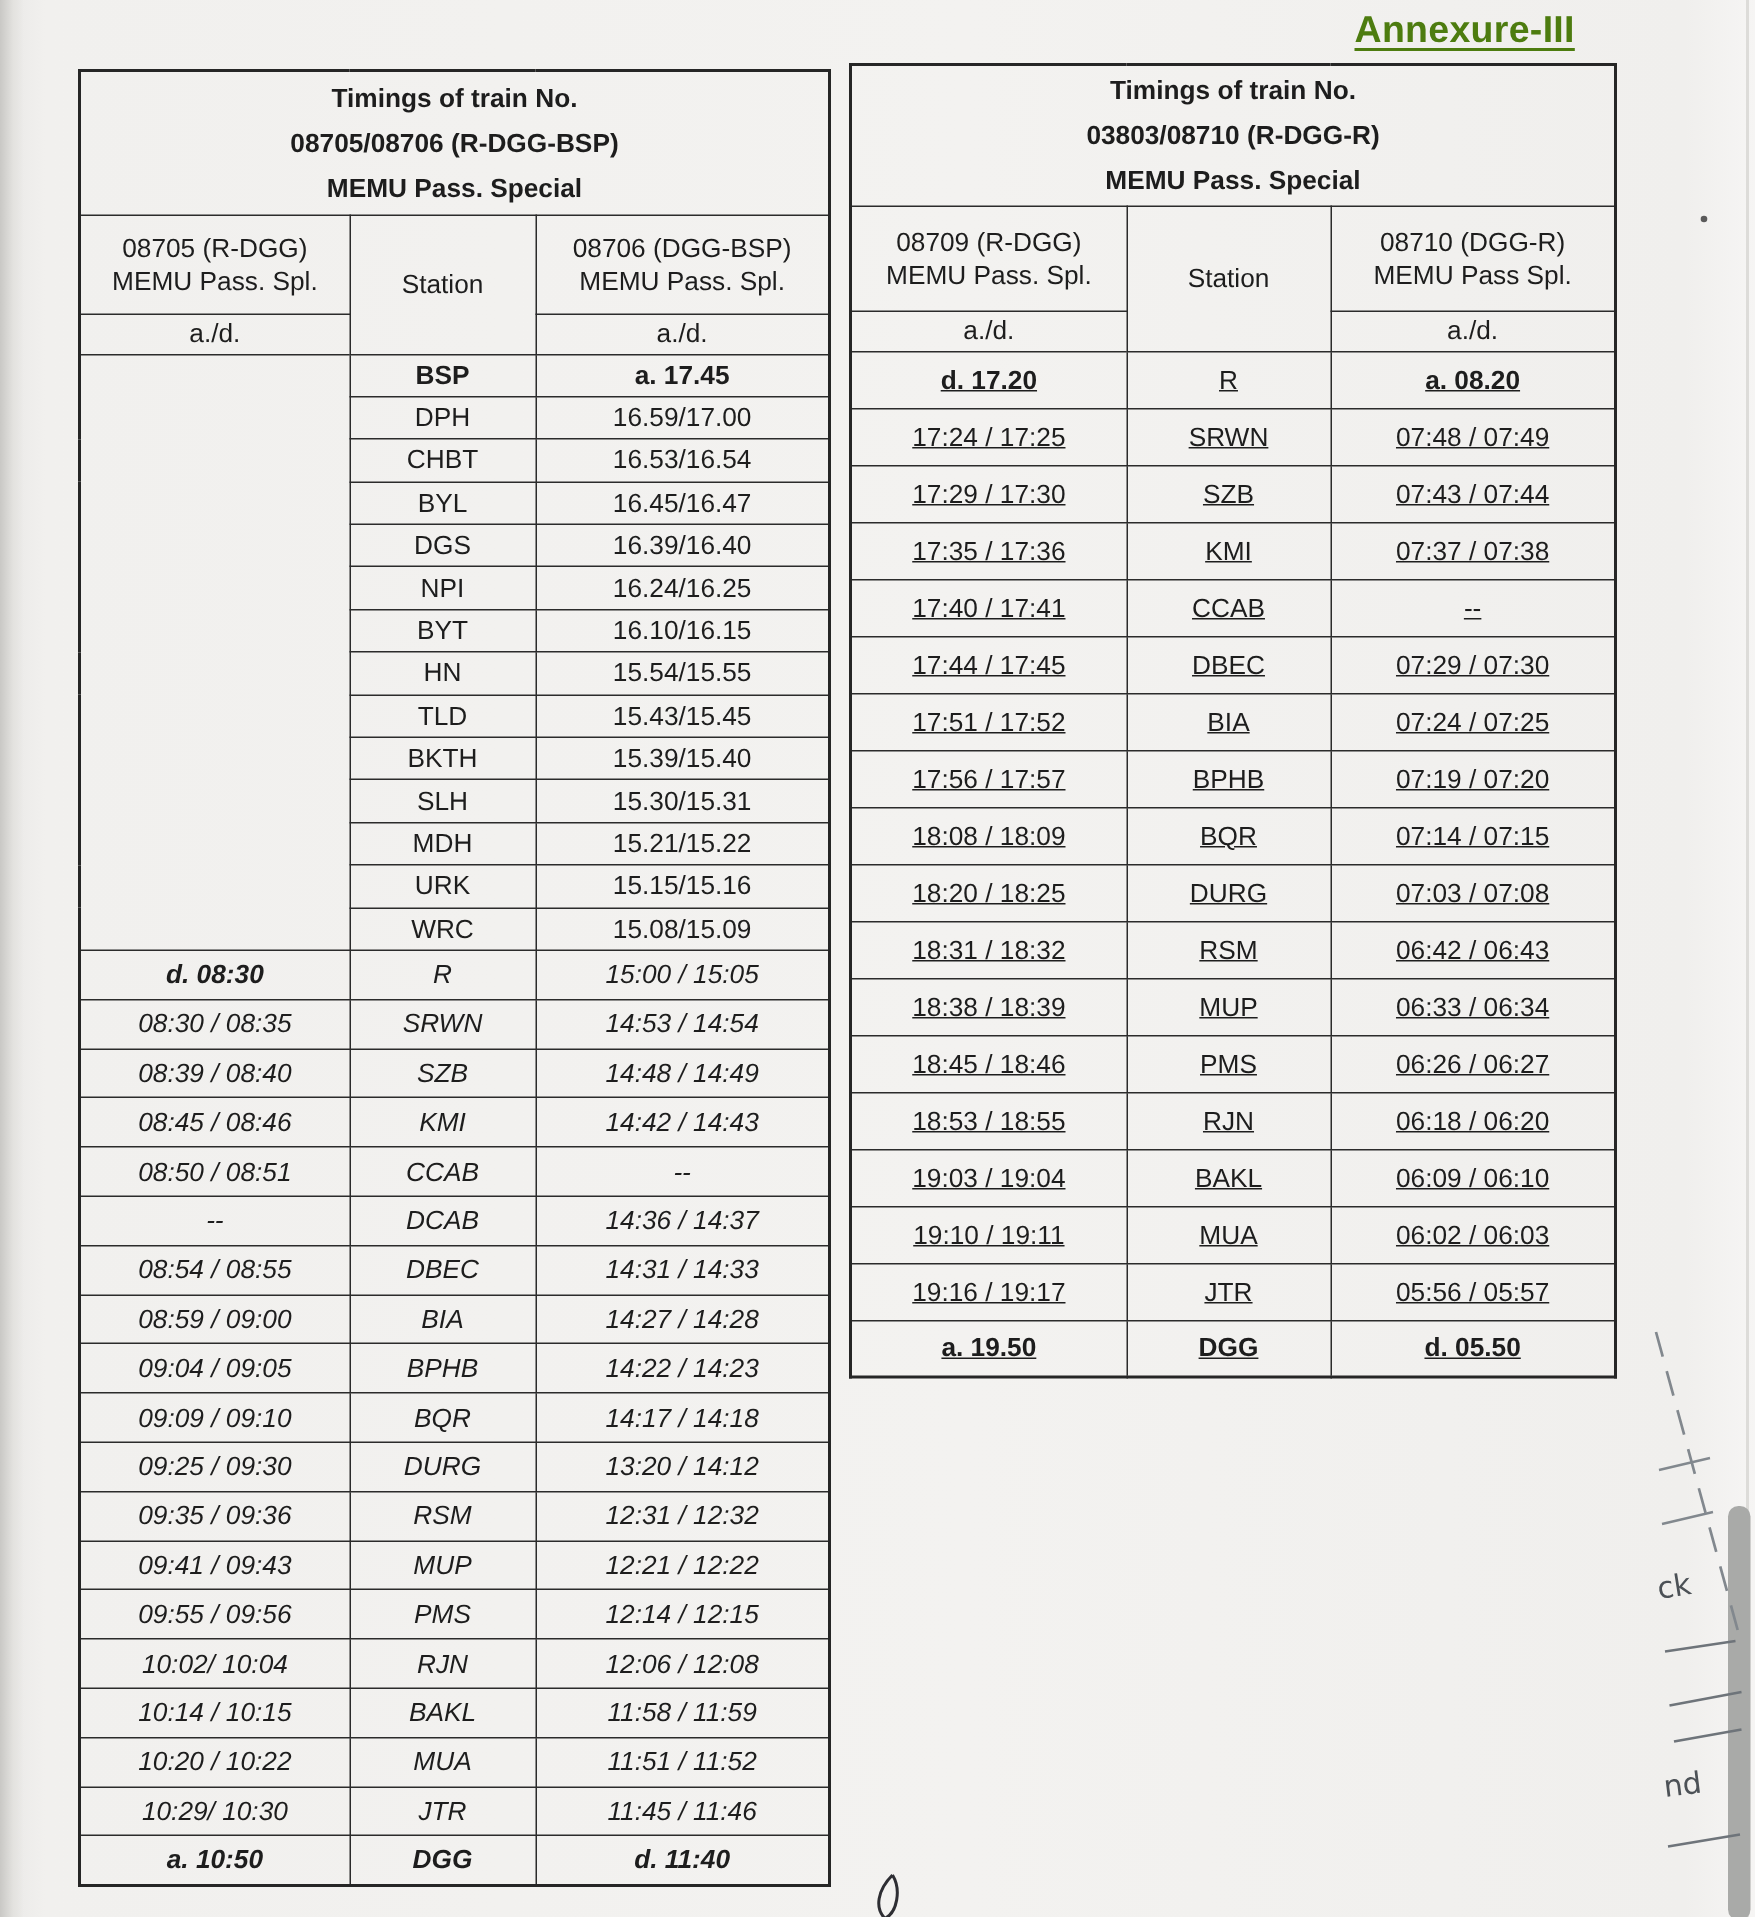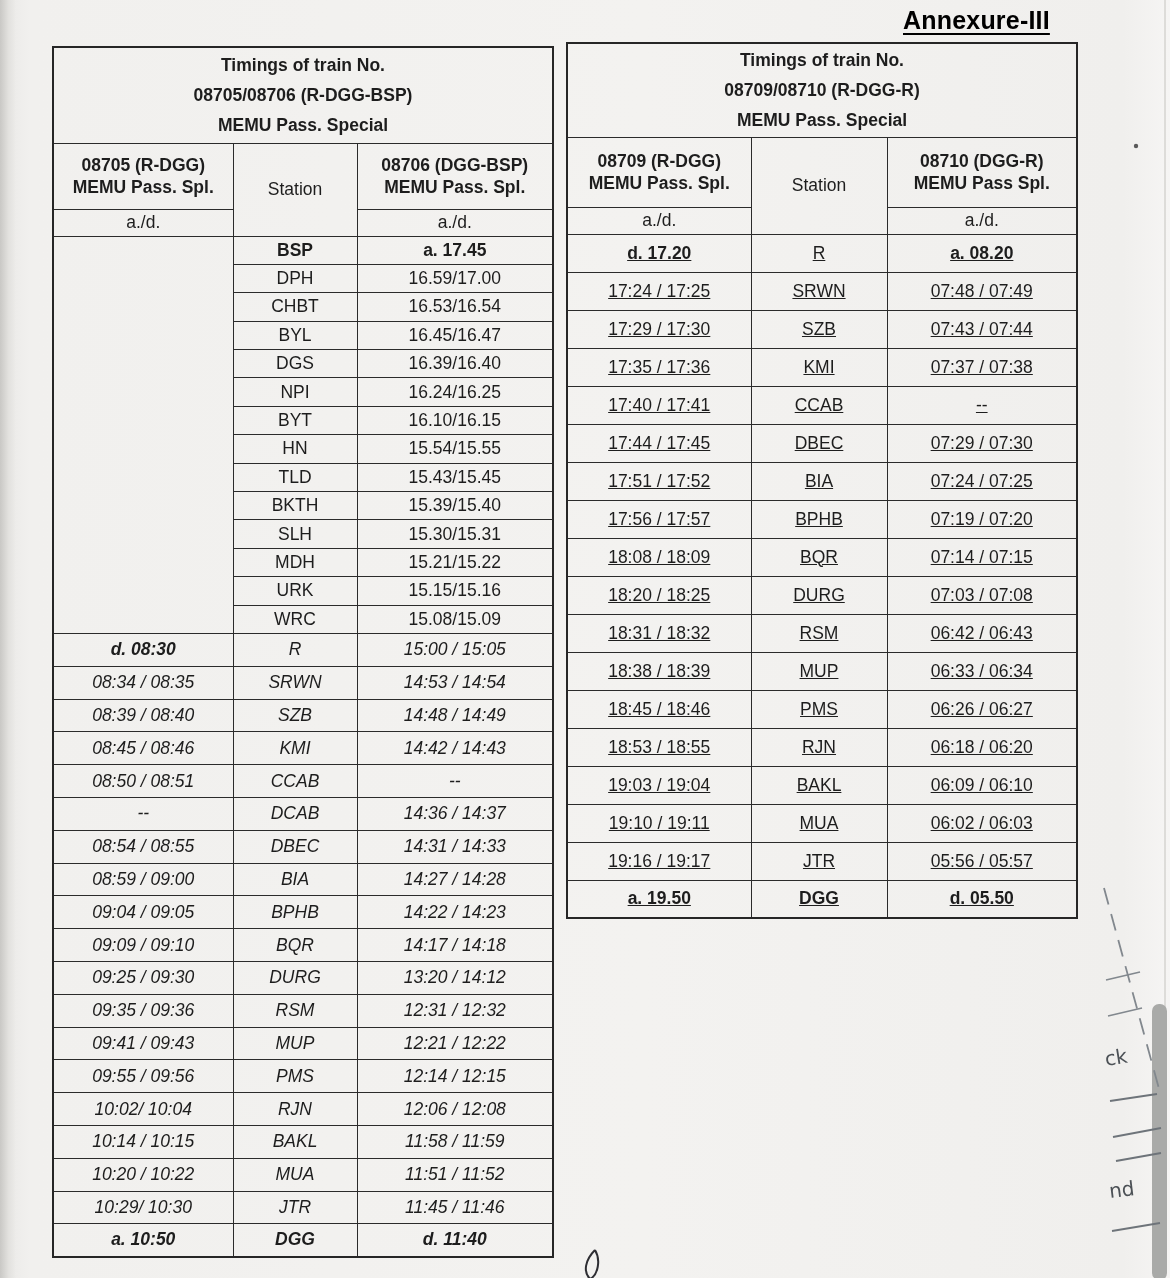--- a/index.html
+++ b/index.html
@@ -12,39 +12,39 @@
   .page{position:absolute;inset:0;}
   .edge-left{
     position:absolute;left:0;top:0;width:16px;height:1278px;
     background:linear-gradient(90deg,#c9c8c5 0%,#e3e2df 55%,rgba(240,239,237,0) 100%);
   }
   .edge-right-line{
     position:absolute;right:4px;top:0;width:2px;height:1278px;background:#dddcd9;
   }
   .annexure{
     position:absolute;left:903px;top:6px;
-    font-size:25px;font-weight:bold;color:#000000;
+    font-size:25px;font-weight:bold;color:#4d7c0f;
     text-decoration:underline;text-decoration-thickness:2px;text-underline-offset:4px;
     letter-spacing:0.2px;
   }
   table.tt{
     position:absolute;border-collapse:collapse;table-layout:fixed;
     background:transparent;
   }
   table.tt td, table.tt th{
     border:1.6px solid #2b2b2b;
     padding:0 4px;text-align:center;vertical-align:middle;
     font-size:17.5px;color:#1d1d1d;
     overflow:hidden;white-space:nowrap;
   }
   table.tt{border:2.2px solid #262626;}
   th.title-cell{
     font-size:21.5px;font-weight:bold;line-height:30px;padding:4px 0 6px 0;color:#141414;margin-top:12px;
   }
-  th.train-head{font-size:16.5px;font-weight:bold;line-height:22px;color:#141414;margin-top:16px;}
+  th.train-head{font-size:16.5px;font-weight:normal;line-height:22px;color:#141414;margin-top:16px;}
   th.station-head{font-size:18px;font-weight:normal;color:#222;}
   th.ad{font-size:16.5px;font-weight:normal;color:#222;}
   td.b{font-weight:bold;color:#121212;}
   td.spacer{border-bottom:1.6px solid #2b2b2b;}
   #tt-left{left:52px;top:46px;width:500px;}
   #tt-left thead tr.r-title{height:96px;}
   #tt-left thead tr.r-head{height:66px;}
   #tt-left thead tr.r-ad{height:27px;}
   #tt-left tbody tr{height:28.4px;}
   #tt-left tbody tr:nth-child(n+15){height:32.8px;font-style:italic;}
@@ -155,21 +155,21 @@
         <tr>
           <td>WRC</td>
           <td>15.08/15.09</td>
         </tr>
         <tr>
           <td class="b">d. 08:30</td>
           <td>R</td>
           <td>15:00 / 15:05</td>
         </tr>
         <tr>
-          <td>08:34 / 08:35</td>
+          <td>08:30 / 08:35</td>
           <td>SRWN</td>
           <td>14:53 / 14:54</td>
         </tr>
         <tr>
           <td>08:39 / 08:40</td>
           <td>SZB</td>
           <td>14:48 / 14:49</td>
         </tr>
         <tr>
           <td>08:45 / 08:46</td>
@@ -257,21 +257,21 @@
   <table class="tt" id="tt-right">
     <colgroup>
         <col style="width:184px">
         <col style="width:136px">
         <col style="width:190px">
       </colgroup>
     <thead>
       <tr class="r-title">
         <th colspan="3" class="title-cell">
           <div>Timings of train No.</div>
-          <div>08709/08710  (R-DGG-R)</div>
+          <div>03803/08710  (R-DGG-R)</div>
           <div>MEMU Pass. Special</div>
         </th>
       </tr>
       <tr class="r-head">
         <th class="train-head">
           <div>08709 (R-DGG)</div>
           <div>MEMU Pass. Spl.</div>
         </th>
         <th class="station-head" rowspan="2">Station</th>
         <th class="train-head">

